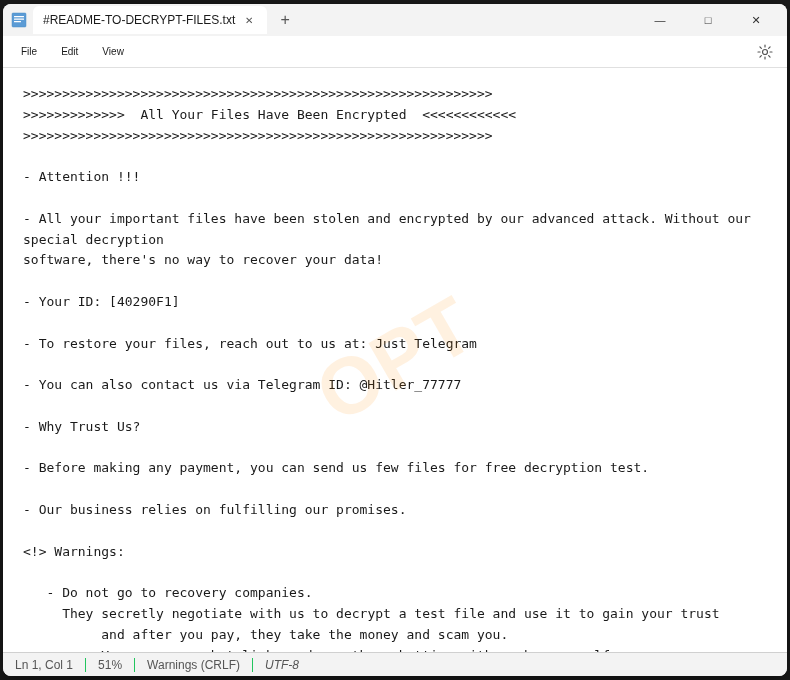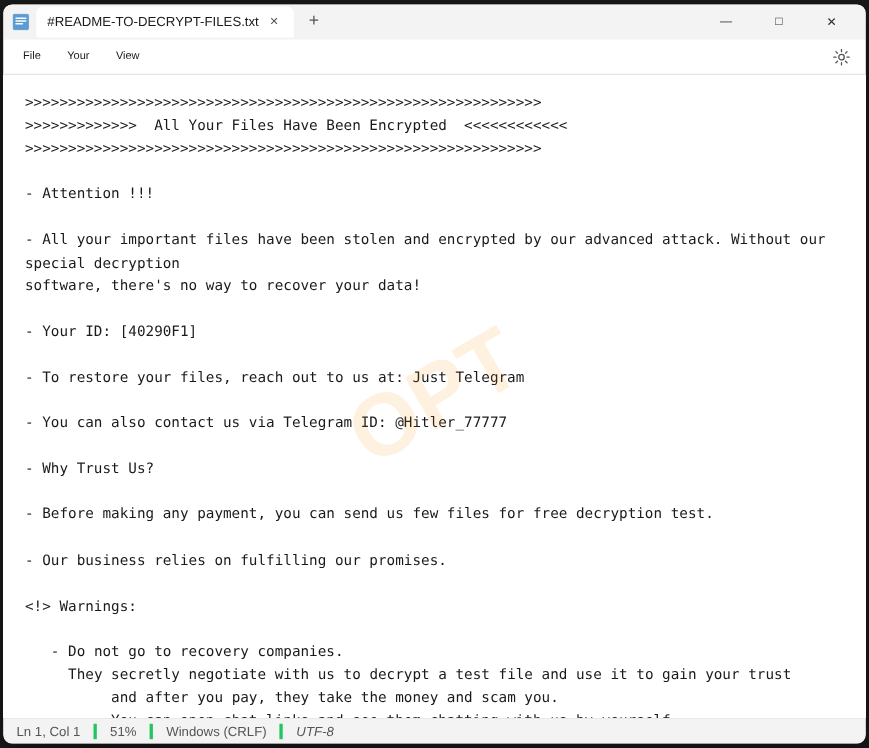--- a/index.html
+++ b/index.html
@@ -172,21 +172,21 @@
       height: 24px;
       padding: 0 12px;
       flex-shrink: 0;
       border-top: 1px solid #d0d0d0;
       font-size: 12px;
       color: #555;
       gap: 0;
     }
     .status-item {
       padding: 0 12px;
-      border-right: 3px solid #22c55e;
+      border-right: 1px solid #22c55e;
     }
     .status-item:first-child {
       padding-left: 0;
     }
     .status-item:last-child {
       border-right: none;
       font-style: italic;
     }
   </style>
 </head>
@@ -213,21 +213,21 @@
     <div class="window-controls">
       <div class="win-btn">—</div>
       <div class="win-btn">□</div>
       <div class="win-btn close">✕</div>
     </div>
   </div>
 
   <div class="menu-bar">
     <div class="menu-items">
       <div class="menu-item">File</div>
-      <div class="menu-item">Your</div>
+      <div class="menu-item">Edit</div>
       <div class="menu-item">View</div>
     </div>
     <div class="settings-icon">
       <svg width="16" height="16" viewBox="0 0 16 16" fill="none">
         <circle cx="8" cy="8" r="2.5" stroke="#555" stroke-width="1.2"></circle>
         <path d="M8 1v2M8 13v2M1 8h2M13 8h2M2.93 2.93l1.41 1.41M11.66 11.66l1.41 1.41M2.93 13.07l1.41-1.41M11.66 4.34l1.41-1.41" stroke="#555" stroke-width="1.2" stroke-linecap="round"></path>
       </svg>
     </div>
   </div>
 
@@ -269,16 +269,16 @@
 - You can purchase Bitcoin to pay the ransom using these trusted platforms:
 
 - https://www.kraken.com/learn/buy-bitcoin-btc
 - https://www.coinbase.com/en-gb/how-to-buy/bitcoin
 - https://paxful.com</pre>
   </div>
 
   <div class="status-bar">
     <div class="status-item">Ln 1, Col 1</div>
     <div class="status-item">51%</div>
-    <div class="status-item">Windows (CRLF)</div>
+    <div class="status-item">Warnings (CRLF)</div>
     <div class="status-item">UTF-8</div>
   </div>
 </div>
 
 </body></html>

